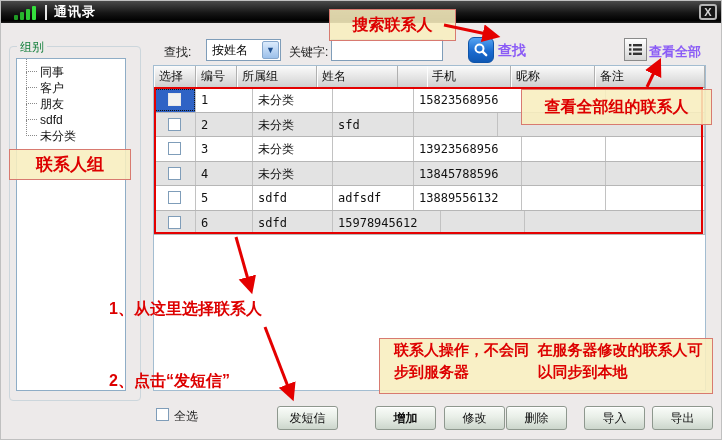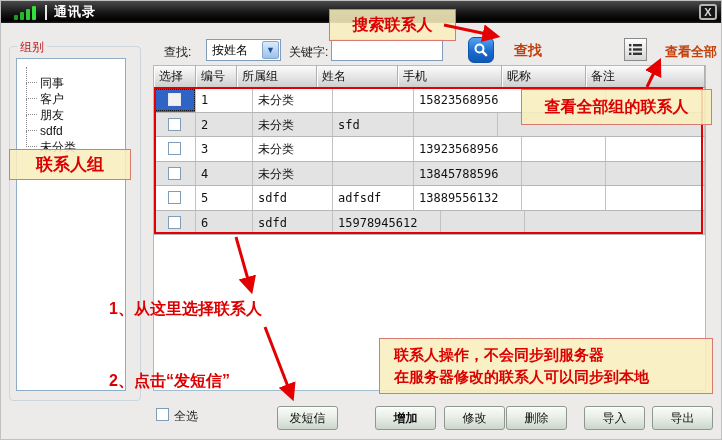--- a/index.html
+++ b/index.html
@@ -46,40 +46,40 @@
     position:absolute; left:330px; top:38px; width:112px; height:22px;
     border:1px solid #7f9db9; background:#fff; font-size:12px; padding:0 4px;
     font-family:"Liberation Sans",sans-serif;
   }
   .search-btn {
     position:absolute; left:467px; top:36px; width:26px; height:26px;
     border:1px solid #0f54a8; border-radius:6px;
     background:linear-gradient(#55a4f2,#1b6bd0 55%, #0f58b4);
     display:flex; align-items:center; justify-content:center; cursor:pointer;
   }
-  .blue-link { position:absolute; color:#c2410c; font-weight:bold; cursor:pointer;margin-left:16px; }
+  .blue-link { position:absolute; color:#8b5cf6; font-weight:bold; cursor:pointer; }
   .viewall-icon {
     position:absolute; left:623px; top:37px; width:23px; height:23px;
     background:linear-gradient(#fefefe,#d6d6d6); border:1px solid #8a8a8a; cursor:pointer;
     display:flex; align-items:center; justify-content:center;
   }
   
   .groupbox {
     position:absolute; left:8px; top:45px; width:132px; height:355px;
     border:1px solid #ccd6dc; border-radius:4px;
   }
   .groupbox-legend {
     position:absolute; left:7px; top:-8px; background:#edeaea; padding:0 3px;
-    color:#b91c1c; font-size:12px;
+    color:#15803d; font-size:12px;
   }
   .listbox {
     position:absolute; left:6px; top:11px; width:110px; height:333px;
     background:#fff; border:1px solid #8fadc6; overflow:hidden;
   }
-  .tree { padding-top:16px; }
+  .tree { padding-top:5px; }
   .tree-item {
     position:relative; height:16px; line-height:16px; padding-left:23px;
     font-size:12px; color:#111; cursor:pointer; white-space:nowrap;
   }
   .tree-item::before {
     content:""; position:absolute; left:9px; top:-8px; width:10px; height:15px;
     border-left:1px dotted #8a8a8a; border-bottom:1px dotted #8a8a8a;
   }
   
   .table-wrap {
@@ -190,21 +190,21 @@
         </div>
     </div>
   </div>
 
   <div class="table-wrap">
     <div class="thead" id="thead">
         <div class="th" style="width: 42px;">选择</div>
         <div class="th" style="width: 41px;">编号</div>
         <div class="th" style="width: 80px;">所属组</div>
         <div class="th" style="width: 81px;">姓名</div>
-        <div class="th" style="width: 104px;">手机</div>
+        <div class="th" style="width: 84px; margin-left: 29px;">手机</div>
         <div class="th" style="width: 84px;">昵称</div>
         <div class="th" style="flex: 1 1 0%;">备注</div>
       </div>
     <div id="tbody">
         <div class="tr">
           <div class="td check-cell sel" style="width: 42px;">
             <input type="checkbox" class="row-cb" style="">
           </div>
           <div class="td" style="width: 57px;">1</div>
           <div class="td" style="width: 80px;">未分类</div>
@@ -268,21 +268,21 @@
         </div>
       </div>
   </div>
 
   <div class="red-rect"></div>
 
   <div class="callout" style="left:328px; top:8px; width:127px; height:32px; font-size:16px;">搜索联系人</div>
   <div class="callout" style="left:520px; top:88px; width:191px; height:36px; font-size:16px;">查看全部组的联系人</div>
   <div class="callout" style="left:8px; top:148px; width:122px; height:31px; font-size:17px;">联系人组</div>
   <div class="callout" style="left:378px; top:337px; width:334px; height:56px; font-size:15px;
-       flex-direction:column; align-items:flex-start; padding-left:14px; line-height:22px;">
+       flex-direction:row; align-items:flex-start; padding-left:14px; line-height:22px;">
     <span>联系人操作，不会同步到服务器</span>
     <span>在服务器修改的联系人可以同步到本地</span>
   </div>
 
   <span class="red-note" style="left:108px; top:298px; font-size:16px;">1、从这里选择联系人</span>
   <span class="red-note" style="left:108px; top:370px; font-size:16px;">2、点击“发短信”</span>
 
   <svg class="arrows">
     <defs>
       <marker id="ah" markerWidth="7" markerHeight="7" refX="4.5" refY="3" orient="auto">

